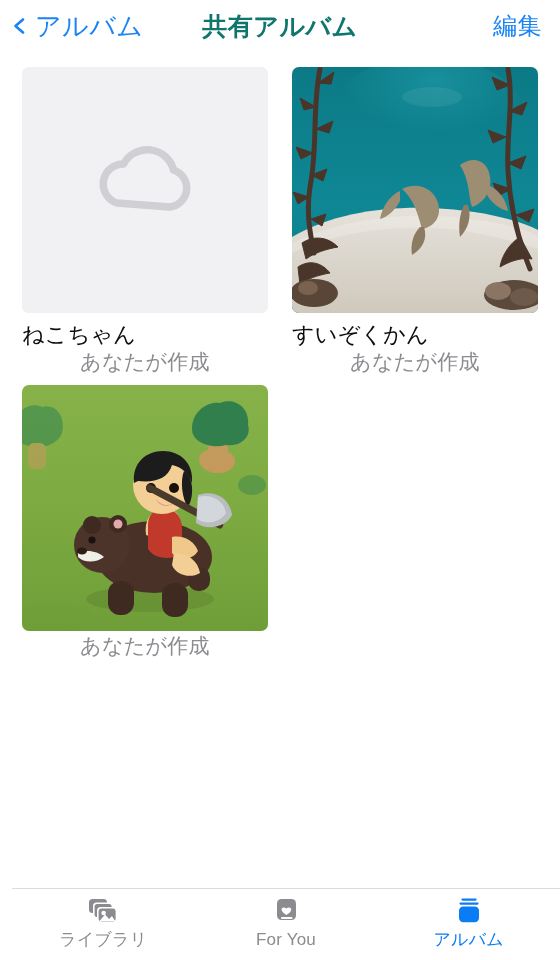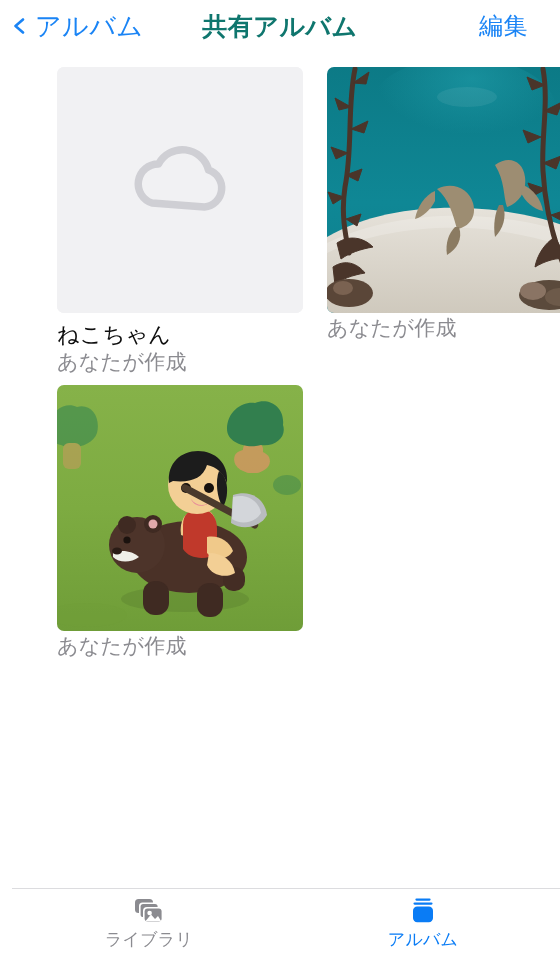--- a/index.html
+++ b/index.html
@@ -63,41 +63,40 @@
     text-align: center;
     font-size: 25px;
     font-weight: bold;
     color: #0f766e;
     letter-spacing: 0.5px;
     pointer-events: none;
   }
 
   .nav-edit {
     margin-left: auto;
-    padding-right: 32px;
+    padding-right: 18px;
     font-size: 24px;
     color: #1a84f5;
     cursor: pointer;
     z-index: 2;
     letter-spacing: 0.5px;
   }
 
   
   .content {
     flex: 1 1 auto;
     padding: 15px 22px 0 22px;
     overflow: hidden;
   }
 
   .album-grid {
     display: grid;
     grid-template-columns: 246px 246px;
     column-gap: 24px;
     row-gap: 11px;
-    margin-left: 35px;
   }
 
   .album-cell {
     width: 246px;
     cursor: pointer;
   }
 
   .thumb {
     position: relative;
     width: 246px;
@@ -117,20 +116,21 @@
     letter-spacing: 0.3px;
     white-space: nowrap;
   }
   .album-subtitle {
     margin-top: 3px;
     font-size: 21px;
     color: #8b8b90;
     line-height: 1.15;
     letter-spacing: 0.3px;
     white-space: nowrap;
+    text-align: center;
   }
 
   .star-emoji {
     font-size: 21px;
     vertical-align: -2px;
   }
 
   
   .tabbar {
     flex: 0 0 72px;
@@ -258,20 +258,21 @@
               <path d="M168 98 C 182 88 196 94 198 110 C 200 124 192 136 180 140 C 176 128 178 114 168 98 Z"></path>
               <path d="M196 118 C 206 122 214 132 216 144 C 206 142 198 134 194 126 Z"></path>
               <path d="M176 138 C 180 150 176 162 168 170 C 166 158 168 146 172 138 Z" fill="#8b7b62"></path>
               <path d="M110 122 C 126 114 142 122 146 136 C 150 150 142 160 130 162 C 126 148 122 132 110 122 Z"></path>
               <path d="M108 124 C 98 128 90 140 88 152 C 96 150 104 142 108 134 Z"></path>
               <path d="M132 160 C 136 172 130 182 120 188 C 118 176 122 166 128 160 Z" fill="#8b7b62"></path>
             </g>
             <ellipse cx="140" cy="30" rx="30" ry="10" fill="#ffffff" opacity="0.07"></ellipse>
           </svg>
         </div>
+        <div class="album-title">すいぞくかん</div>
         <div class="album-subtitle">あなたが作成</div>
       </div>
 
       <div class="album-cell">
         <div class="thumb">
           <svg viewBox="0 0 246 246" aria-hidden="true" preserveAspectRatio="xMidYMid slice">
             <defs>
               <linearGradient id="grass" x1="0" y1="0" x2="0" y2="1">
                 <stop offset="0%" stop-color="#86b249"></stop>
                 <stop offset="50%" stop-color="#7dab41"></stop>
@@ -342,20 +343,31 @@
           <rect x="7.6" y="8" width="17" height="13" rx="2.6" fill="#8b8b90"></rect>
           <rect x="10" y="11" width="20" height="16" rx="4" fill="#ffffff"></rect>
           <rect x="11.6" y="12.4" width="17" height="13.2" rx="3" fill="#8b8b90"></rect>
           <circle cx="16.6" cy="17" r="2.3" fill="#ffffff"></circle>
           <path d="M12.4 25.2 L18 18.6 L22 23 L25 20 L28.2 25.2 Z" fill="#ffffff"></path>
         </svg>
       </span>
       <span class="tab-label">ライブラリ</span>
     </div>
 
+    <div class="tab">
+      <span class="tab-icon">
+        <svg viewBox="0 0 32 30" width="32" height="30" aria-hidden="true">
+          <rect x="7" y="3" width="19" height="21" rx="4.5" fill="#8b8b90"></rect>
+          <path d="M16.4 12.6 C 13.6 10.2 11.2 12 11.6 14 C 12 16.2 15 18 16.4 19 C 17.9 18 20.9 16.2 21.2 14 C 21.6 12 19.2 10.2 16.4 12.6 Z" fill="#ffffff"></path>
+          <rect x="11" y="21" width="11.5" height="1.9" rx="0.95" fill="#ffffff"></rect>
+          <rect x="11" y="17.4" width="11.5" height="1.9" rx="0.95" fill="#ffffff" opacity="0"></rect>
+        </svg>
+      </span>
+      <span class="tab-label">For You</span>
+    </div>
 
     <div class="tab active">
       <span class="tab-icon">
         <svg viewBox="0 0 32 30" width="32" height="30" aria-hidden="true">
           <path d="M9.5 3.6 H22.5" stroke="#0a7cf5" stroke-width="2.3" stroke-linecap="round" fill="none"></path>
           <path d="M7.6 7.6 H24.4" stroke="#0a7cf5" stroke-width="2.3" stroke-linecap="round" fill="none"></path>
           <rect x="6" y="10.6" width="20" height="15.6" rx="4.2" fill="#0a7cf5"></rect>
         </svg>
       </span>
       <span class="tab-label">アルバム</span>

